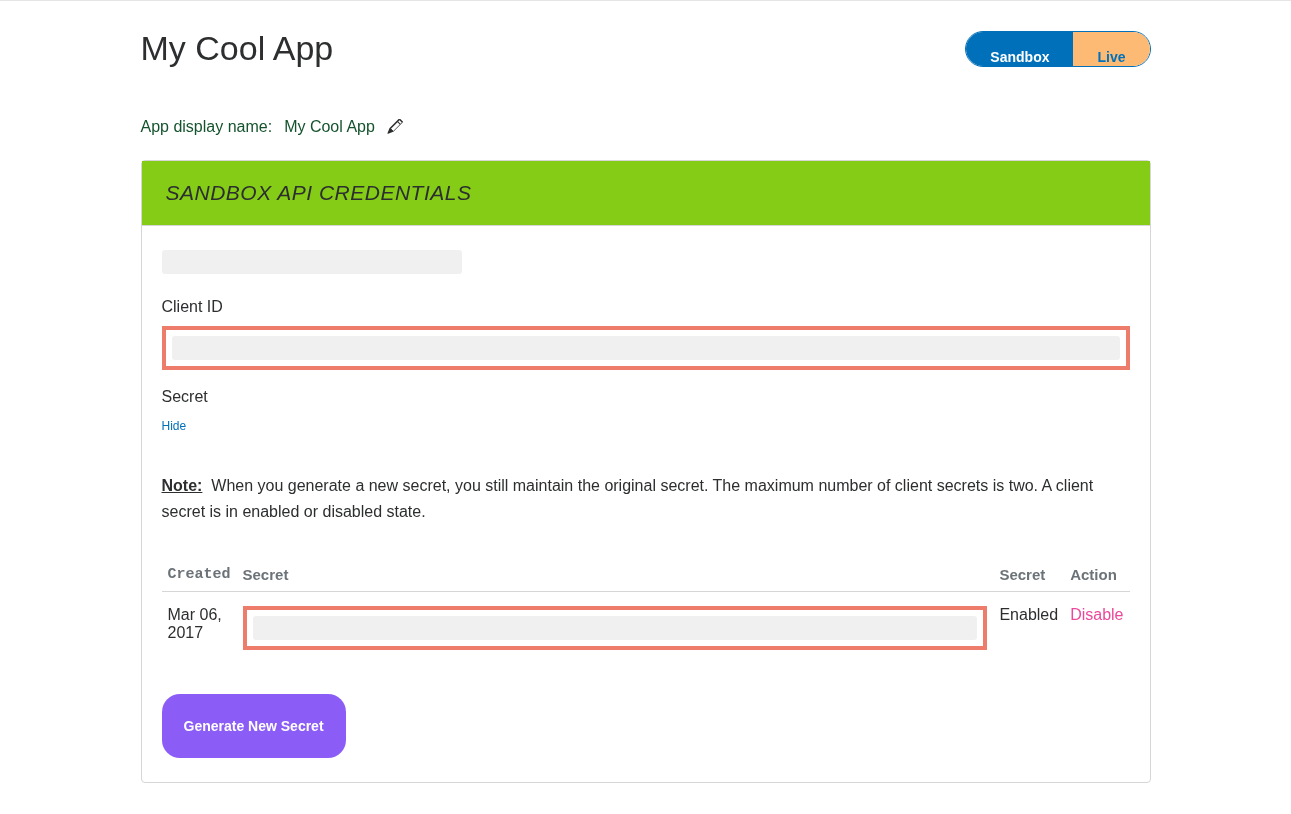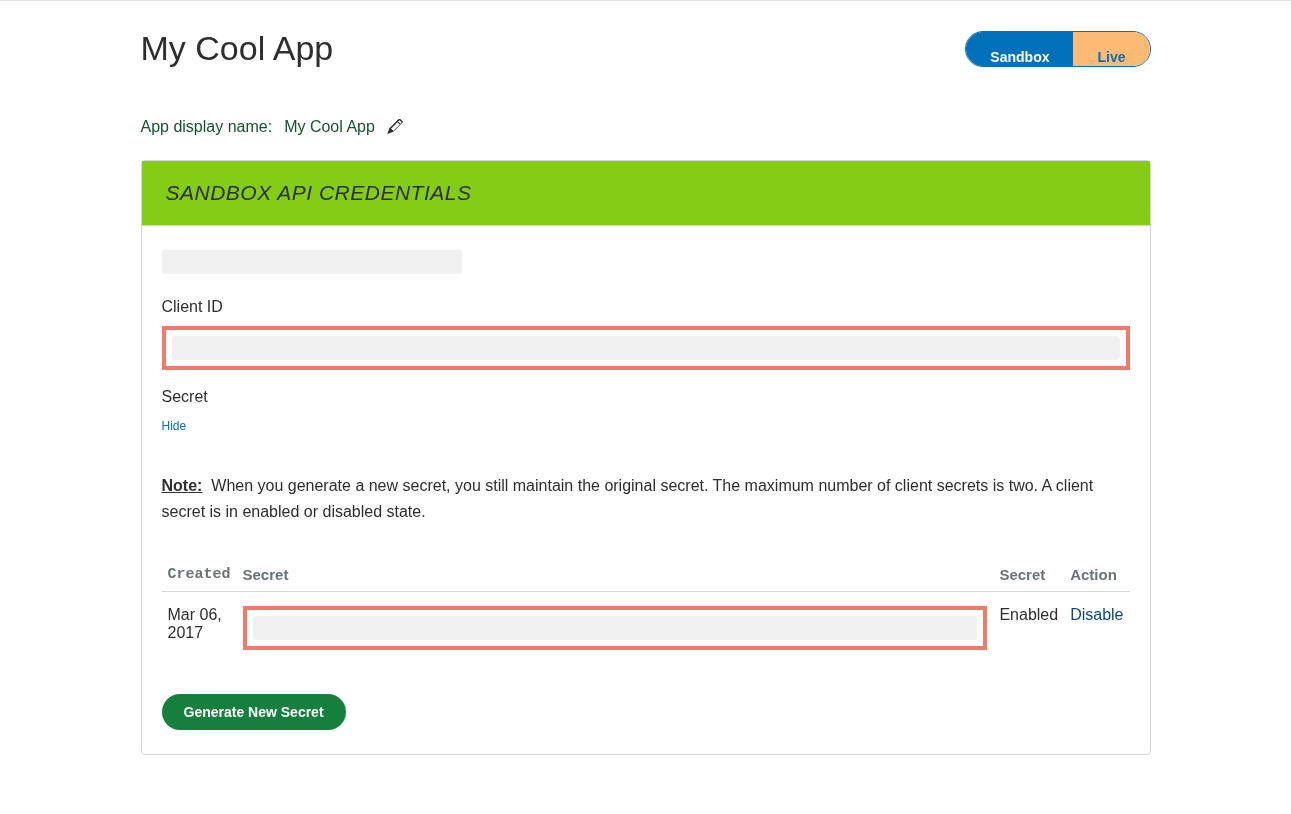--- a/index.html
+++ b/index.html
@@ -143,31 +143,31 @@
     }
     .col-created { width: 70px; font-family: Liberation Mono, monospace; }
     .col-secret { width: auto; }
     .col-status { width: 70px; text-align: left; }
     .col-action { width: 64px; text-align: left; }
     .secret-cell-highlight {
       border: 4px solid #ee7c6b;
       padding: 6px;
     }
     .disable-link {
-      color: #0c4a6e;
+      color: #ec4899;
       cursor: pointer;
       text-align: right;
     }
     .generate-btn {
       margin-top: 34px;
-      background: #15803d;
+      background: #8b5cf6;
       color: #fff;
       border: none;
       border-radius: 18px;
-      padding: 10px 22px;
+      padding: 24px 22px;
       font-size: 14px;
       font-weight: 600;
       cursor: pointer;
     }
   </style>
 </head>
 <body>
 
 <div class="top-border"></div>
 <div class="container">

